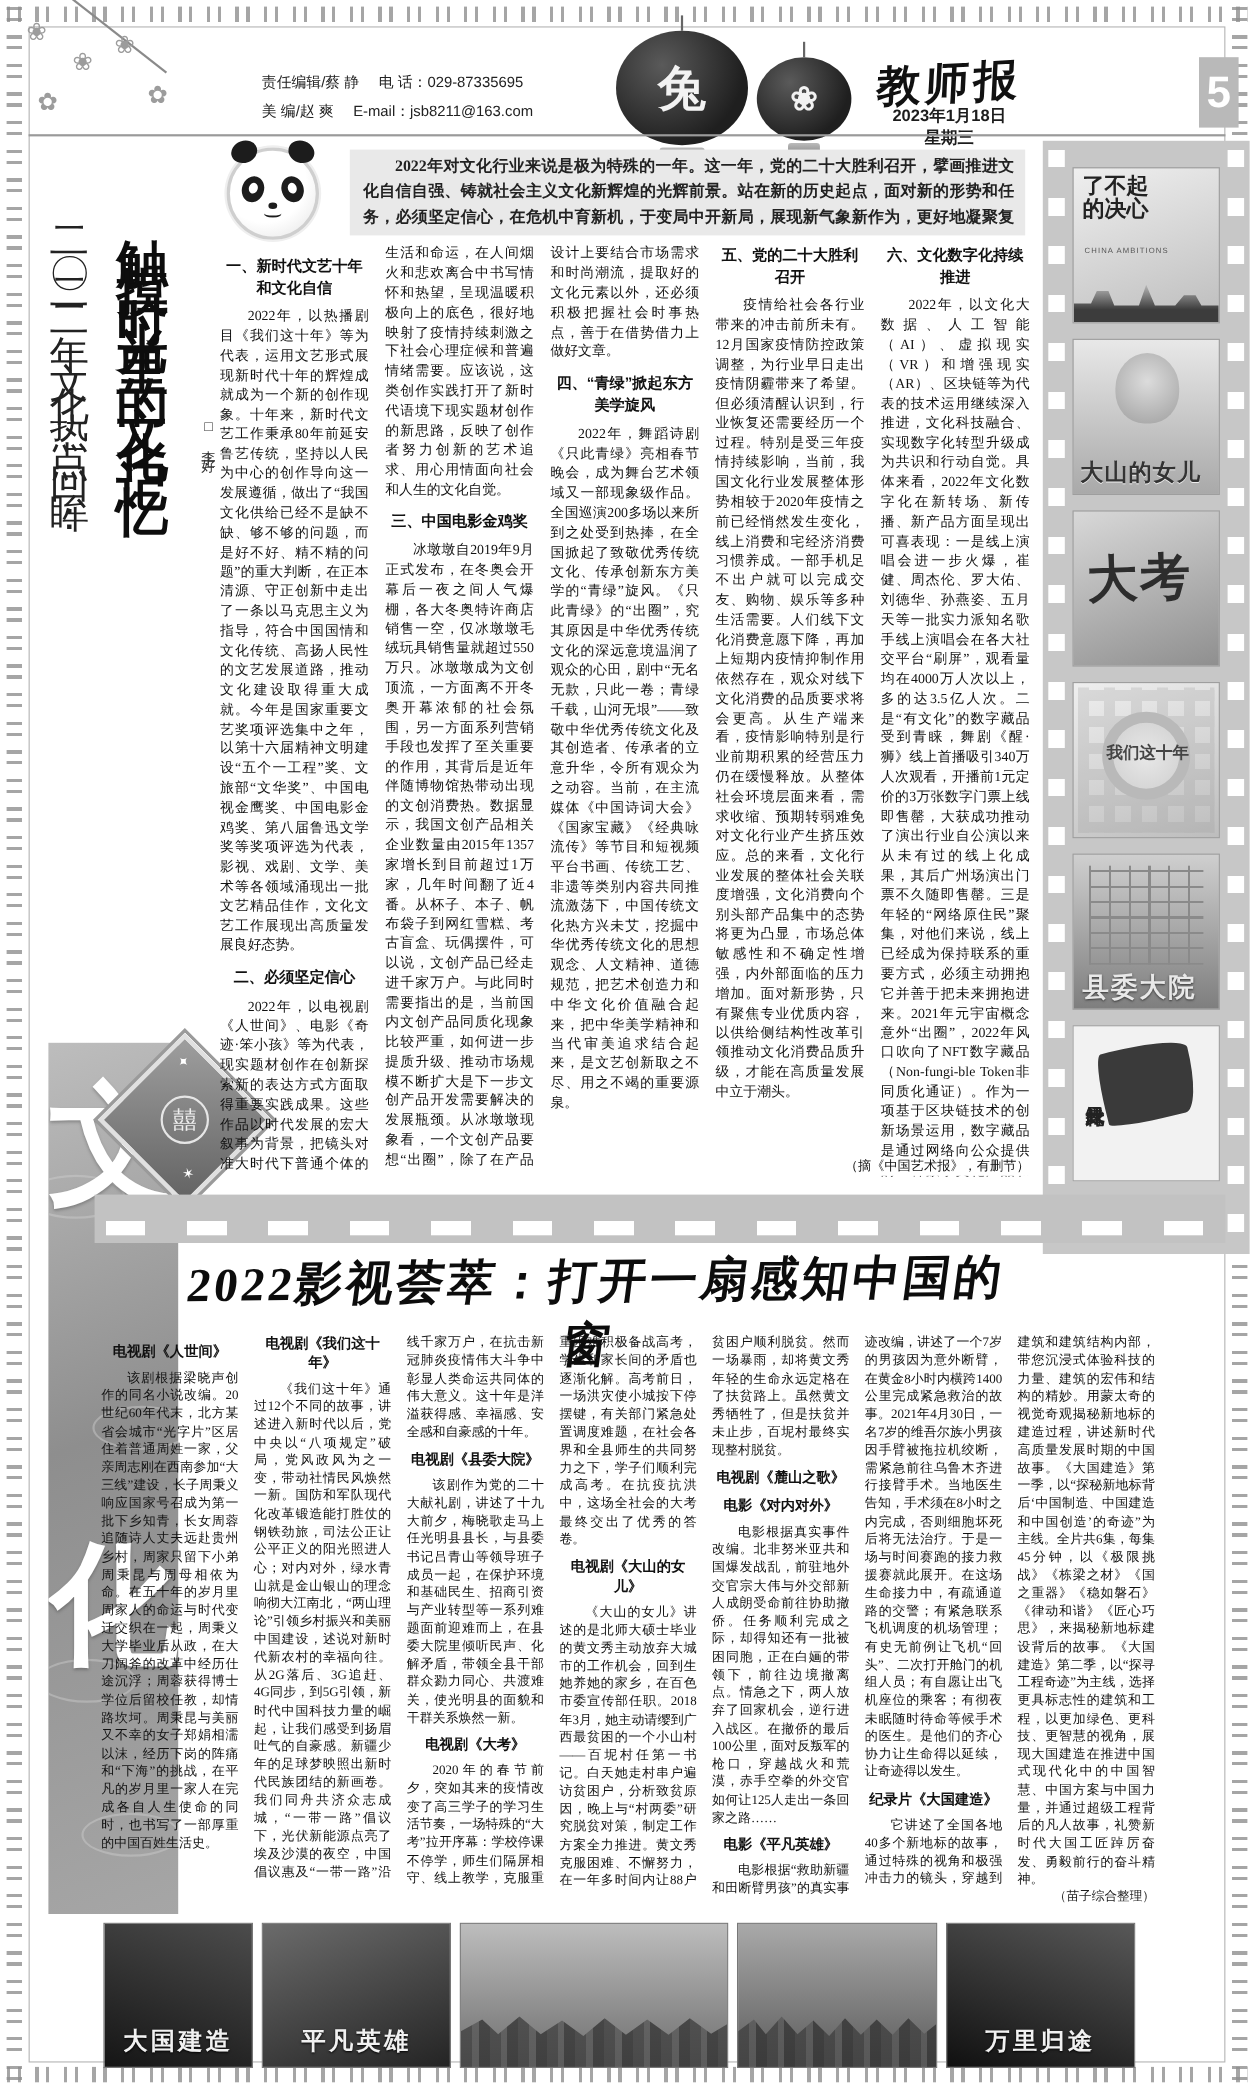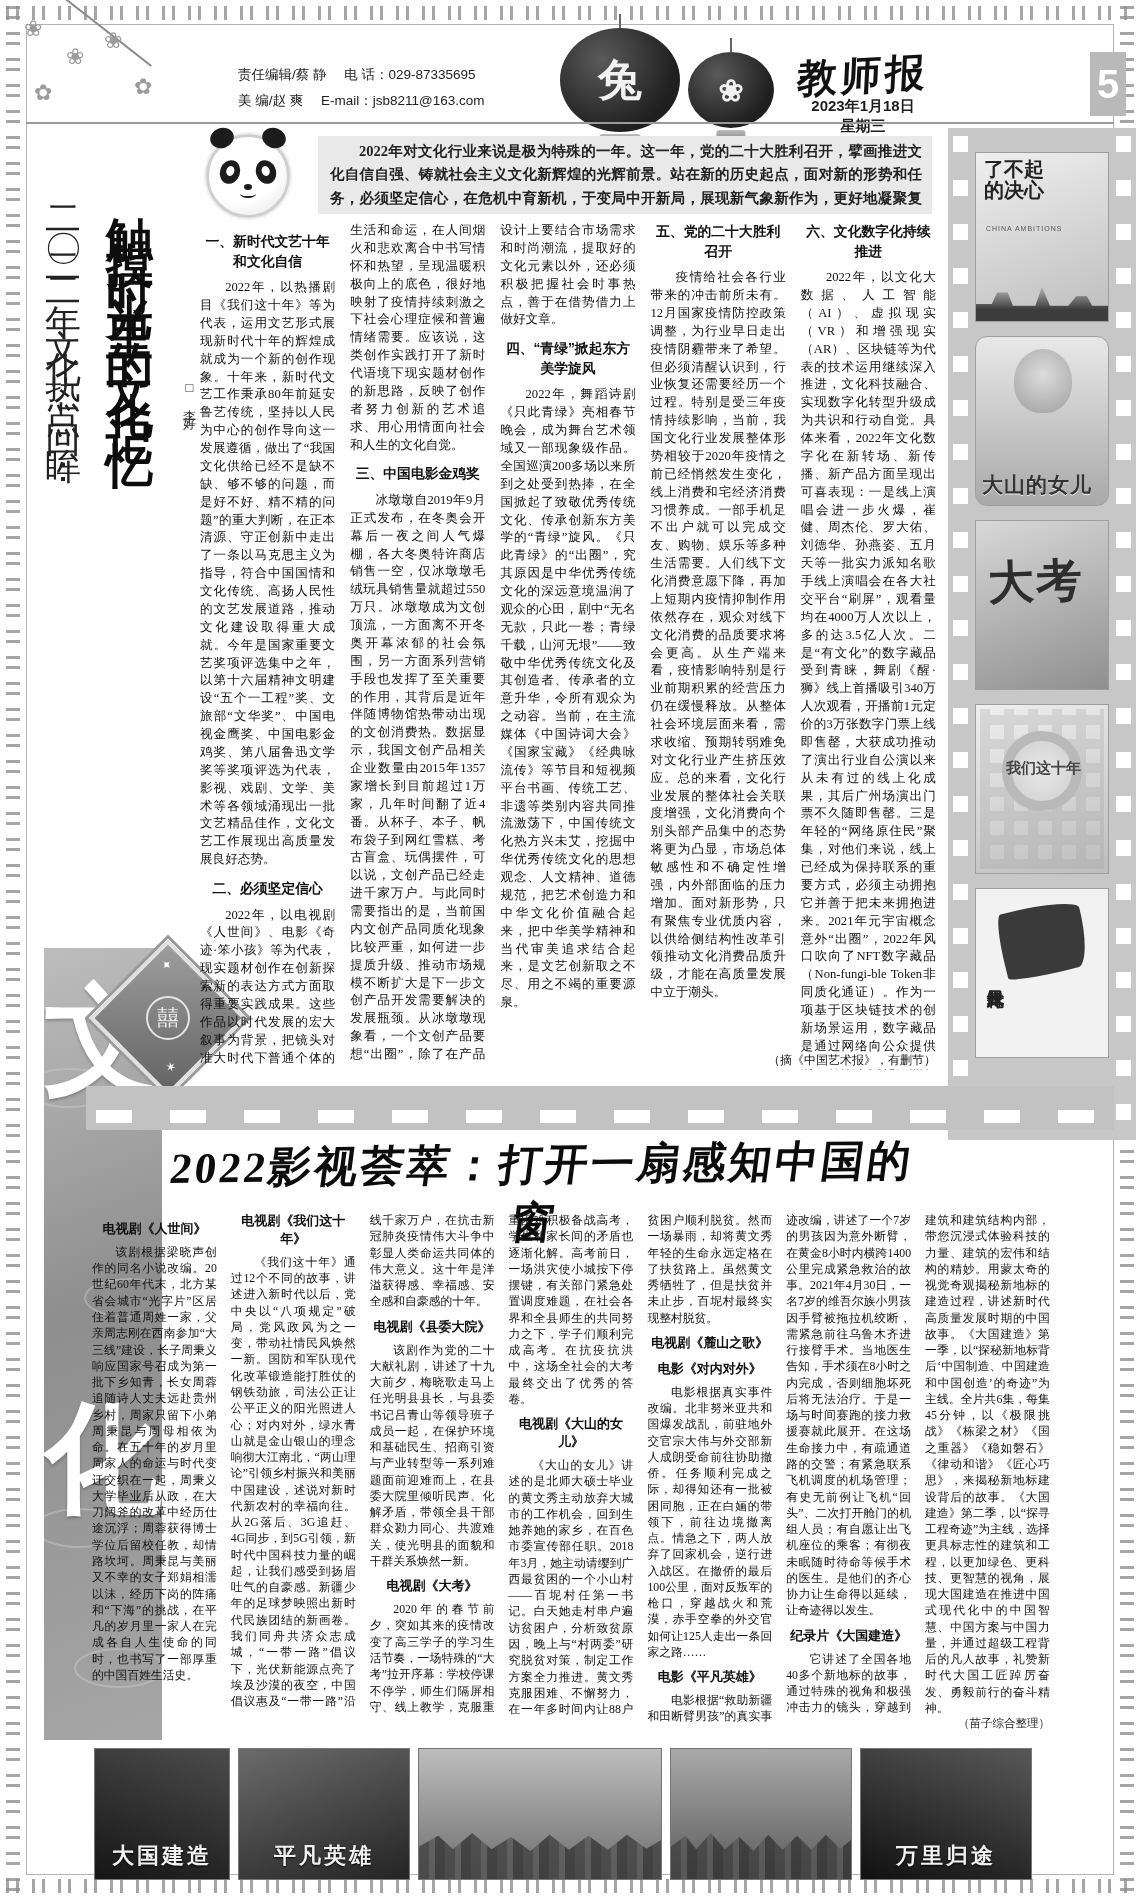--- a/index.html
+++ b/index.html
@@ -84,29 +84,29 @@
   .article h3{ font-family:"Liberation Sans",sans-serif; font-size:13.8px; text-align:center; margin:10px 0 8px; break-after:avoid;}
   .article p{ text-indent:2em; }
   .article-attrib{ position:absolute; left:700px; top:1052px; width:236px; text-align:right;
     font-size:12px; font-family:"Liberation Serif",serif; color:#111; z-index:2; background:#fff;}
   
   .sidebar{ position:absolute; left:948px; top:128px; width:188px; height:1012px; background:#c7c7c7; }
   .sprocket{ position:absolute; top:8px; bottom:8px; width:15px;
     background:repeating-linear-gradient(180deg,#fff 0 16px, transparent 16px 44px);}
   .sprocket.l{ left:5px; } .sprocket.r{ right:5px; }
   .poster-stack{ position:absolute; left:27px; top:24px; width:134px; }
-  .poster{ position:relative; width:134px; height:170px; margin-bottom:14px; overflow:hidden;
+  .poster{ position:relative; width:134px; height:142px; margin-bottom:14px; overflow:hidden;
     background:linear-gradient(160deg,#efefef,#bdbdbd); border:1px solid #9e9e9e;}
   .poster .ptitle{ position:absolute; font-family:"Liberation Serif",serif; font-weight:bold; color:#222; }
   .poster .psub{ position:absolute; font-size:7px; letter-spacing:1px; color:#555; }
   .p1 .ptitle{ left:8px; top:6px; font-size:20px; line-height:1.05; width:70px; }
   .p1 .psub{ left:10px; top:72px; }
   .p1 .skyline{ position:absolute; bottom:0; left:0; right:0; height:38px;
      background:linear-gradient(transparent, #3c3c3c 70%); clip-path:polygon(0 100%,0 55%,12% 55%,16% 25%,24% 25%,28% 60%,45% 60%,50% 10%,56% 60%,70% 60%,76% 35%,84% 35%,88% 60%,100% 60%,100% 100%);}
-  .p2{ background:linear-gradient(180deg,#e8e8e8,#a9a9a9);border-radius:12px; }
+  .p2{ background:linear-gradient(180deg,#e8e8e8,#a9a9a9); }
   .p2 .face{ position:absolute; left:38px; top:12px; width:58px; height:64px; border-radius:50% 50% 45% 45%;
      background:radial-gradient(circle at 50% 40%, #dcdcdc, #9f9f9f); }
   .p2 .ptitle{ left:6px; bottom:6px; font-size:21px; letter-spacing:1px; color:#333; text-shadow:0 1px 0 #eee;}
   .p3{ background:linear-gradient(160deg,#d8d8d8,#8f8f8f); }
   .p3 .ptitle{ left:12px; top:30px; font-size:46px; letter-spacing:2px; color:#2d2d2d; transform:rotate(-2deg);}
   .p4 .ring{ position:absolute; left:26px; top:26px; width:80px; height:80px; border:10px solid #b9b9b9; border-radius:50%;
      background:radial-gradient(#e8e8e8,#cfcfcf);}
   .p4 .dots{ position:absolute; inset:4px; background:
      repeating-linear-gradient(0deg,#9c9c9c 0 10px,transparent 10px 24px),
      repeating-linear-gradient(90deg,#9c9c9c 0 10px,transparent 10px 24px); opacity:.25;}
@@ -259,20 +259,24 @@
         <div class="ptitle">大山的女儿</div>
       </div>
       <div class="poster p3">
         <div class="ptitle">大考</div>
       </div>
       <div class="poster p4">
         <div class="dots"></div>
         <div class="ring"></div>
         <div class="ptitle">我们这十年</div>
       </div>
+      <div class="poster p5">
+        <div class="scaffold"></div>
+        <div class="ptitle">县委大院</div>
+      </div>
       <div class="poster p6">
         <div class="dancer"></div>
         <div class="ptitle">只此青绿</div>
       </div>
     </div>
   </div>
 
   <div class="divider">
     <div class="dashes"></div>
   </div>

